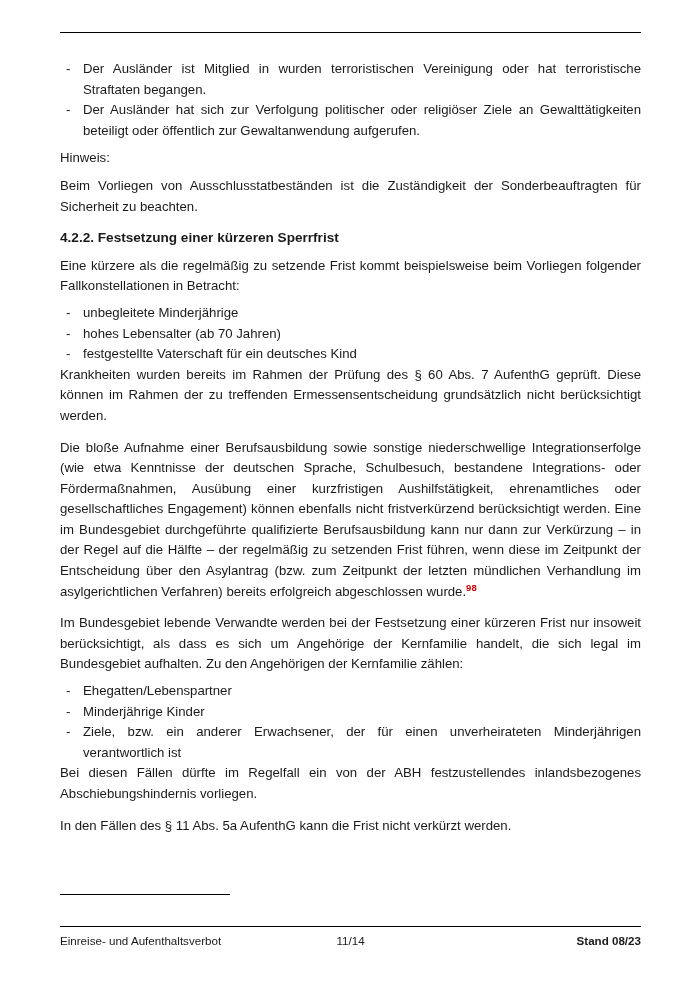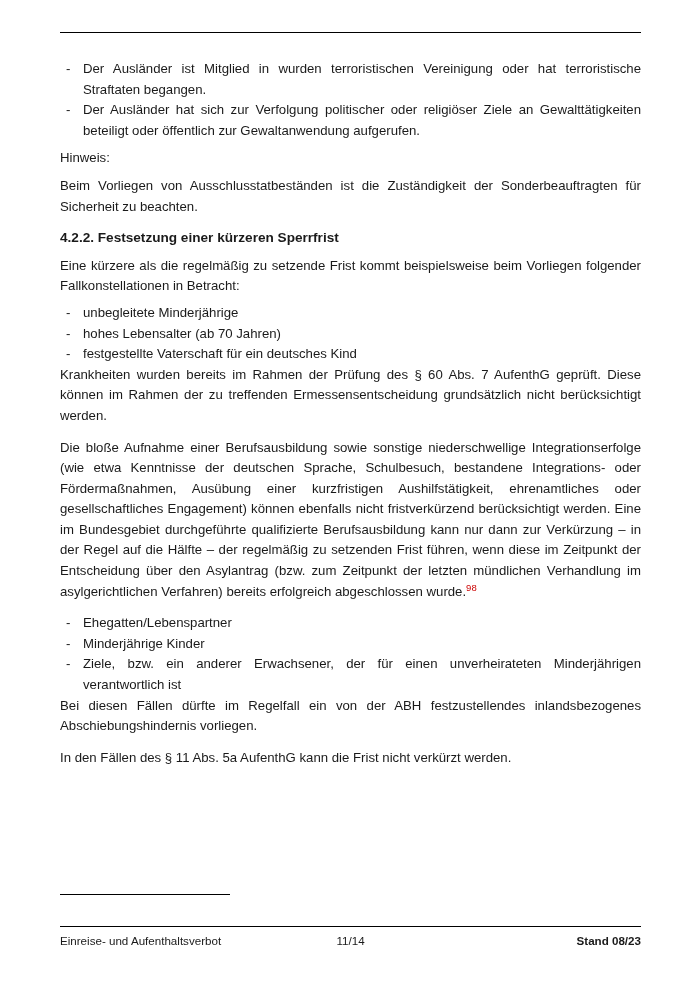--- a/index.html
+++ b/index.html
@@ -26,21 +26,21 @@
   .dash-list { margin:0 0 7px; }
   .dash-list.pre-gap { margin:6px 0 0; }
   .dash-item { display:flex; }
   .dash-item .dash { flex:0 0 23px; padding-left:6px; }
   .dash-item .txt { flex:1; text-align:justify; }
 
   .hinweis-label { margin:0 0 7px; }
   h2.heading { font-size:13.6px; font-weight:bold; margin:3px 0 7px; }
 
   sup.fnref {
-    color:var(--red); font-weight:normal;
+    color:var(--red); font-weight:bold;
     font-size:9.5px; vertical-align:super; line-height:0;
   }
 
   .footnote-area {
     position:absolute; left:60px; top:894px; width:581px;
     background:#fff; font-size:11px; line-height:15px;
   }
   .footnote-rule { width:170px; border-top:1px solid #000; margin-bottom:6px; }
   .footnote-line .fn-text { margin-left:3px; }
 
@@ -90,20 +90,21 @@
     <div class="dash-item">
       <span class="dash">-</span>
       <span class="txt">festgestellte Vaterschaft für ein deutsches Kind</span>
     </div>
   </div>
 
   <p class="para">Krankheiten wurden bereits im Rahmen der Prüfung des § 60 Abs. 7 AufenthG geprüft. Diese können im Rahmen der zu treffenden Ermessensentscheidung grundsätzlich nicht berücksichtigt werden.</p>
 
   <p class="para"><span>Die bloße Aufnahme einer Berufsausbildung sowie sonstige niederschwellige Integrationserfolge (wie etwa Kenntnisse der deutschen Sprache, Schulbesuch, bestandene Integrations- oder Fördermaßnahmen, Ausübung einer kurzfristigen Aushilfstätigkeit, ehrenamtliches oder gesellschaftliches Engagement) können ebenfalls nicht fristverkürzend berücksichtigt werden. Eine im Bundesgebiet durchgeführte qualifizierte Berufsausbildung kann nur dann zur Verkürzung – in der Regel auf die Hälfte – der regelmäßig zu setzenden Frist führen, wenn diese im Zeitpunkt der Entscheidung über den Asylantrag (bzw. zum Zeitpunkt der letzten mündlichen Verhandlung im asylgerichtlichen Verfahren) bereits erfolgreich abgeschlossen wurde.</span><sup class="fnref">98</sup></p>
 
+  <p class="para no-gap">Im Bundesgebiet lebende Verwandte werden bei der Festsetzung einer kürzeren Frist nur insoweit berücksichtigt, als dass es sich um Angehörige der Kernfamilie handelt, die sich legal im Bundesgebiet aufhalten. Zu den Angehörigen der Kernfamilie zählen:</p>
 
   <div class="dash-list pre-gap">
     <div class="dash-item">
       <span class="dash">-</span>
       <span class="txt">Ehegatten/Lebenspartner</span>
     </div>
     <div class="dash-item">
       <span class="dash">-</span>
       <span class="txt">Minderjährige Kinder</span>
     </div>

